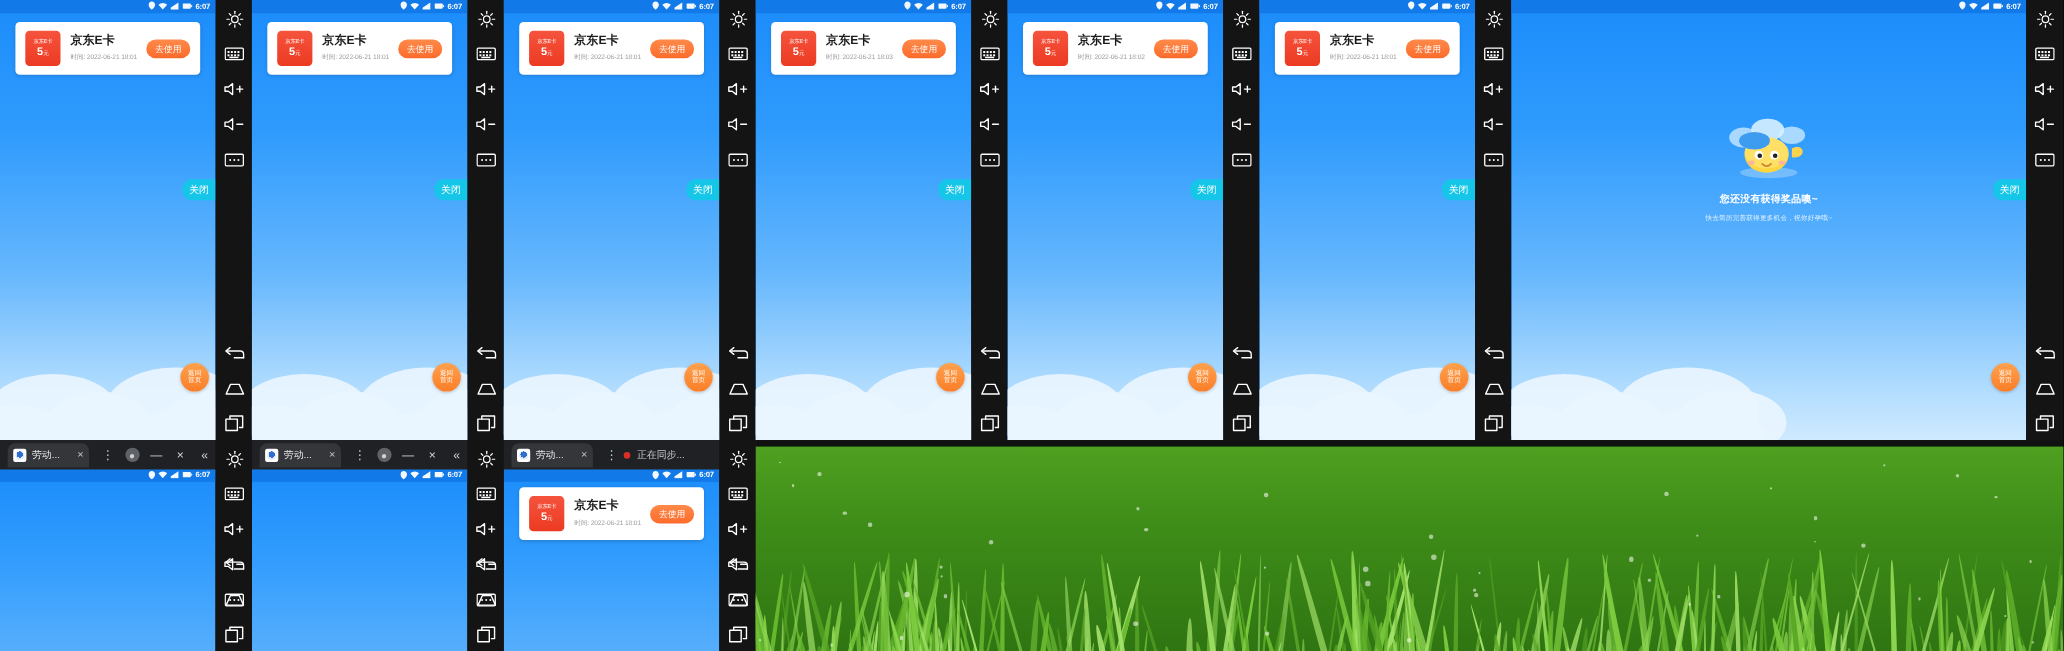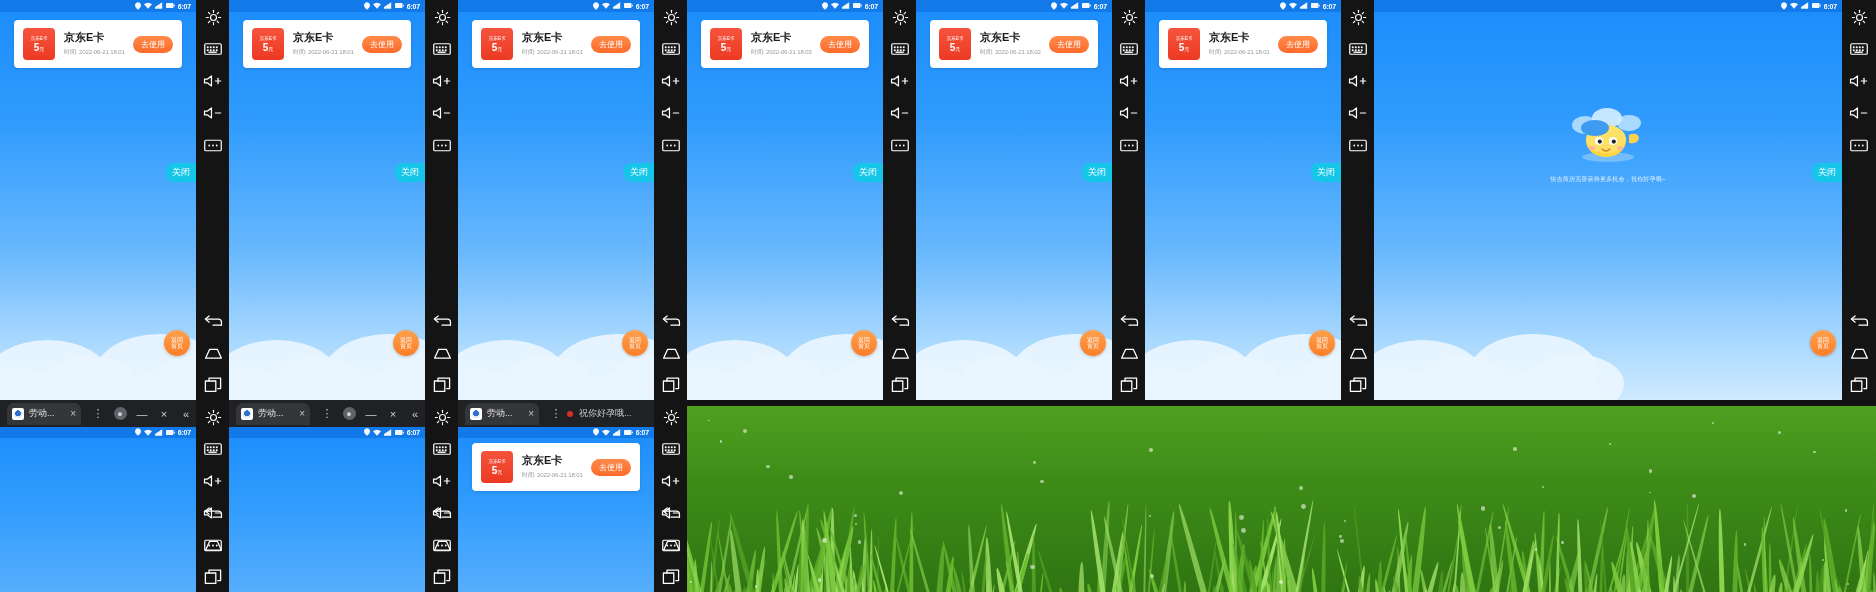--- a/index.html
+++ b/index.html
@@ -826,20 +826,21 @@
     <path d="M17 24 C14 14 32 14 34 22 Z" fill="#4aa3f0"></path>
     <ellipse cx="26" cy="23" rx="14" ry="8" fill="#3d9bf0"></ellipse>
     <circle cx="30" cy="36" r="4" fill="#fff"></circle>
             <circle cx="30.8" cy="36.6" r="2.1" fill="#222"></circle>
     <circle cx="44" cy="36" r="4" fill="#fff"></circle>
             <circle cx="44.8" cy="36.6" r="2.1" fill="#222"></circle>
     <ellipse cx="23" cy="43" rx="3" ry="2" fill="#ffa7b0" opacity=".8"></ellipse>
     <ellipse cx="51" cy="43" rx="3" ry="2" fill="#ffa7b0" opacity=".8"></ellipse>
     <path d="M33 44 q4 4 8 0" stroke="#c8872a" stroke-width="1.6" fill="none" stroke-linecap="round"></path>
   </svg></div>
+        <div class="ptxt">您还没有获得奖品噢~</div>
         <div class="psub">快去简历完善获得更多机会，祝你好孕哦~</div>
       </div>
       <div class="closepill">关闭</div>
      <div class="homebtn">
         <span>返回</span>
         <span>首页</span>
      </div>
     </div>
     <div class="sidebar" style="left:1842px;height:400px;">
       <div class="sb-top">
@@ -1140,21 +1141,21 @@
       <div class="tab">
         <span class="fav">
             <i></i>
           </span>
         <span class="tabtxt">劳动...</span>
         <span class="tabx">×</span>
       </div>
       <div class="wctrls">
         <div class="wc">⋮</div>
         <span class="syncdot"></span>
-       <span class="synctxt">祝你好孕哦...</span>
+       <span class="synctxt">正在同步...</span>
       </div>
     </div>
     <div class="bbody">
       <div class="bstatus">
           <span class="sb-ico"><svg width="6" height="8" viewBox="0 0 8 10">
               <path d="M4 0C1.8 0 0 1.8 0 4c0 3 4 6 4 6s4-3 4-6c0-2.2-1.8-4-4-4z" fill="#fff"></path>
             </svg></span>
           <span class="sb-ico"><svg width="8" height="7" viewBox="0 0 10 8">
               <path d="M5 8 L0 2.4 A7.4 7.4 0 0 1 10 2.4 Z" fill="#fff"></path>
             </svg></span>

